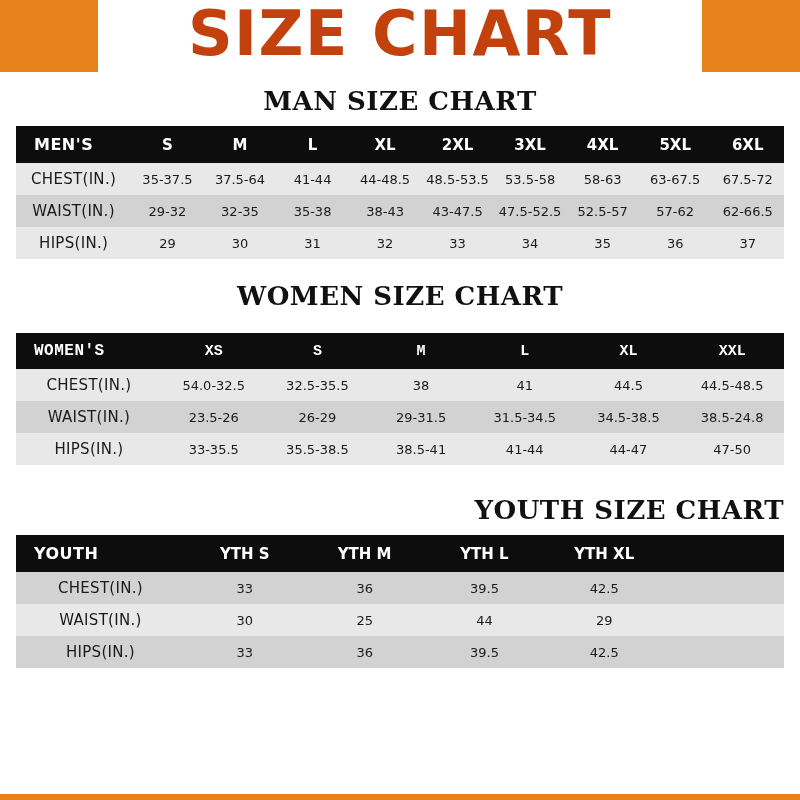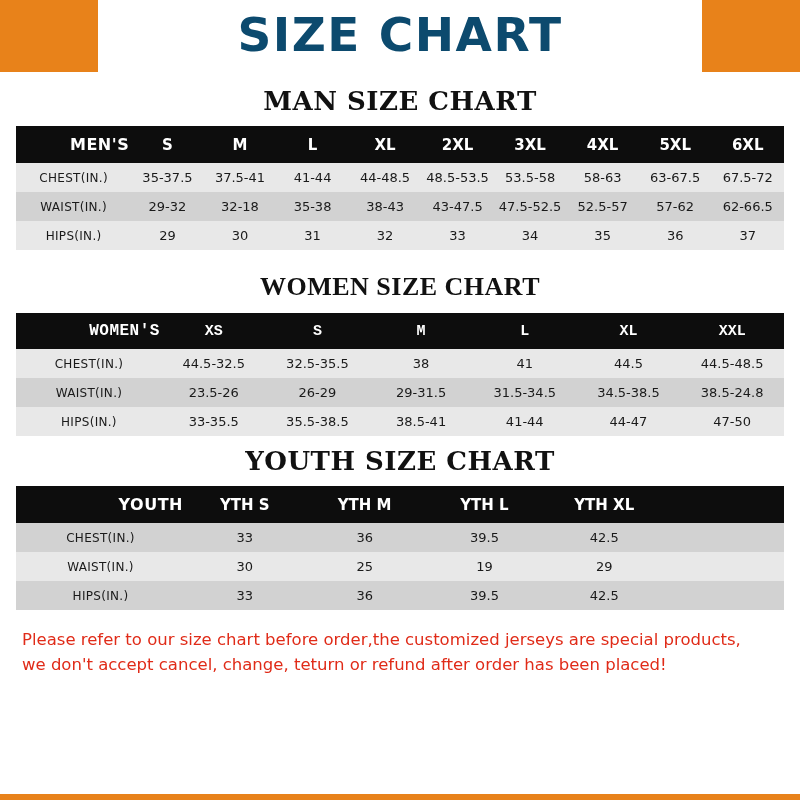--- a/index.html
+++ b/index.html
@@ -33,41 +33,41 @@
     background: #ffffff;
     width: 604px;
     height: 72px;
     display: flex;
     align-items: center;
     justify-content: center;
   }
   .banner-title {
     font-family: "DejaVu Sans", sans-serif;
     font-weight: bold;
-    font-size: 47px;
+    font-size: 62px;
     letter-spacing: 1.5px;
-    color: #0c4a6e;
+    color: #c2410c;
     line-height: 1;
     padding-bottom: 4px;
   }
   
   .section {
     padding: 0 16px;
   }
   .section-title {
     text-align: center;
     font-family: "DejaVu Serif", serif;
     font-weight: bold;
     font-size: 26px;
     letter-spacing: 0.5px;
     color: #111111;
   }
   .sec-man .section-title { margin: 14px 0 10px; }
-  .sec-women .section-title { margin: 22px 0 11px; font-family: Liberation Serif, serif; }
-  .sec-youth .section-title { margin: 10px 0 10px; }
+  .sec-women .section-title { margin: 22px 0 22px; }
+  .sec-youth .section-title { margin: 30px 0 10px; text-align: right; }
 
   table.size-table {
     width: 100%;
     border-collapse: collapse;
     table-layout: fixed;
   }
   table.size-table th,
   table.size-table td {
     text-align: center;
     font-family: "DejaVu Sans", sans-serif;
@@ -77,32 +77,32 @@
   table.size-table thead tr {
     background: #0d0d0d;
   }
   table.size-table thead th {
     color: #ffffff;
     font-weight: bold;
     padding: 9px 2px;
     font-size: 15px;
   }
   table.size-table thead th.rowlabel {
-    text-align: right;
+    text-align: left;
     padding-left: 18px;
     font-size: 16px;
     letter-spacing: 0.5px;
   }
   table.size-table tbody td {
     padding: 7px 2px;
     font-size: 13px;
   }
   table.size-table tbody td.rowlabel {
     text-align: center;
-    font-size: 12px;
+    font-size: 15px;
     letter-spacing: 0.3px;
   }
   table.size-table tbody tr.odd { background: #e8e8e8; }
   table.size-table tbody tr.even { background: #d2d2d2; }
 
   
   .sec-man col.c0 { width: 15%; }
   .sec-women col.c0 { width: 19%; }
   .sec-youth col.c0 { width: 22%; }
 
@@ -189,33 +189,33 @@
           <th>3XL</th>
           <th>4XL</th>
           <th>5XL</th>
           <th>6XL</th>
         </tr>
       </thead>
       <tbody>
         <tr class="odd">
           <td class="rowlabel">CHEST(IN.)</td>
           <td>35-37.5</td>
-          <td>37.5-41</td>
+          <td>37.5-64</td>
           <td>41-44</td>
           <td>44-48.5</td>
           <td>48.5-53.5</td>
           <td>53.5-58</td>
           <td>58-63</td>
           <td>63-67.5</td>
           <td>67.5-72</td>
         </tr>
         <tr class="even">
           <td class="rowlabel">WAIST(IN.)</td>
           <td>29-32</td>
-          <td>32-18</td>
+          <td>32-35</td>
           <td>35-38</td>
           <td>38-43</td>
           <td>43-47.5</td>
           <td>47.5-52.5</td>
           <td>52.5-57</td>
           <td>57-62</td>
           <td>62-66.5</td>
         </tr>
         <tr class="odd">
           <td class="rowlabel">HIPS(IN.)</td>
@@ -252,21 +252,21 @@
           <th>S</th>
           <th>M</th>
           <th>L</th>
           <th>XL</th>
           <th>XXL</th>
         </tr>
       </thead>
       <tbody>
         <tr class="odd">
           <td class="rowlabel">CHEST(IN.)</td>
-          <td>44.5-32.5</td>
+          <td>54.0-32.5</td>
           <td>32.5-35.5</td>
           <td>38</td>
           <td>41</td>
           <td>44.5</td>
           <td>44.5-48.5</td>
         </tr>
         <tr class="even">
           <td class="rowlabel">WAIST(IN.)</td>
           <td>23.5-26</td>
           <td>26-29</td>
@@ -315,35 +315,31 @@
           <td>33</td>
           <td>36</td>
           <td>39.5</td>
           <td>42.5</td>
           <td></td>
         </tr>
         <tr class="odd">
           <td class="rowlabel">WAIST(IN.)</td>
           <td>30</td>
           <td>25</td>
-          <td>19</td>
+          <td>44</td>
           <td>29</td>
           <td></td>
         </tr>
         <tr class="even">
           <td class="rowlabel">HIPS(IN.)</td>
           <td>33</td>
           <td>36</td>
           <td>39.5</td>
           <td>42.5</td>
           <td></td>
         </tr>
       </tbody>
     </table>
   </div>
 
-  <div class="footer-note">
-    <div>Please refer to our size chart before order,the customized jerseys are special products,</div>
-    <div>we don't accept cancel, change, teturn or refund after order has been placed!</div>
-  </div>
 
   <div class="bottom-strip"></div>
 </div>
 
 </body></html>

